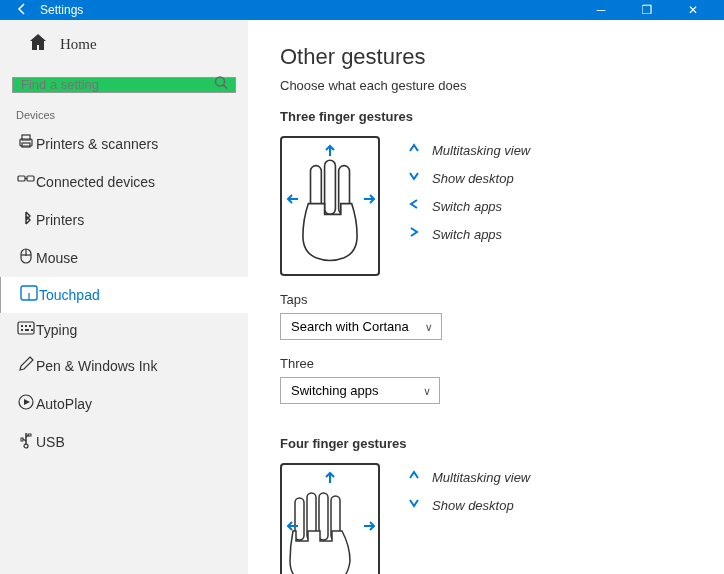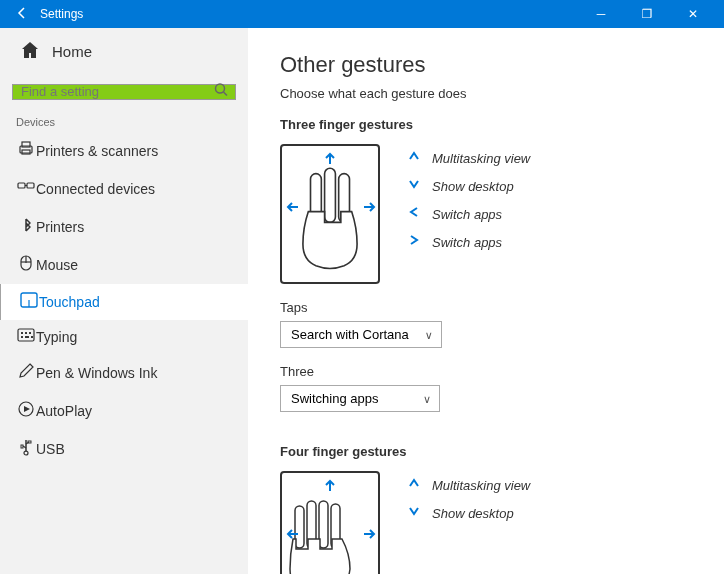--- a/index.html
+++ b/index.html
@@ -1,21 +1,21 @@
 <!DOCTYPE html>
 <html><head>
   <meta charset="utf-8">
   <style>
     * { box-sizing: border-box; margin: 0; padding: 0; }
     body { font-family: 'Segoe UI', sans-serif; font-size: 14px; background: #fff; width: 724px; height: 574px; overflow: hidden; display: flex; flex-direction: column; }
 
     
     .titlebar {
       background: #0078d7;
-      height: 28px;
+      height: 20px;
       display: flex;
       align-items: center;
       padding: 0 8px;
       flex-shrink: 0;
     }
     .titlebar-back {
       color: white;
       background: none;
       border: none;
       cursor: pointer;
@@ -64,21 +64,21 @@
     .search-box {
       margin: 8px 12px;
       position: relative;
     }
     .search-box input {
       width: 100%;
       height: 16px;
       border: 1px solid #999;
       padding: 0 32px 0 8px;
       font-size: 13px;
-      background: #84cc16;
+      background: #22c55e;
       outline: none;
     }
     .search-icon-wrap {
       position: absolute;
       right: 8px;
       top: 50%;
       transform: translateY(-50%);
       color: #666;
       font-size: 14px;
     }
@@ -108,25 +108,26 @@
       width: 20px;
       text-align: center;
       font-size: 16px;
       flex-shrink: 0;
     }
 
     
     .home-item {
       display: flex;
       align-items: center;
-      padding: 12px 20px;
+      padding: 12px 28px;
       cursor: pointer;
       gap: 12px;
       color: #333;
       font-size: 15px;
+      font-family: Liberation Serif, serif;
     }
 
     
     .content {
       flex: 1;
       padding: 24px 32px;
       overflow-y: auto;
       background: white;
     }
     .page-title {

